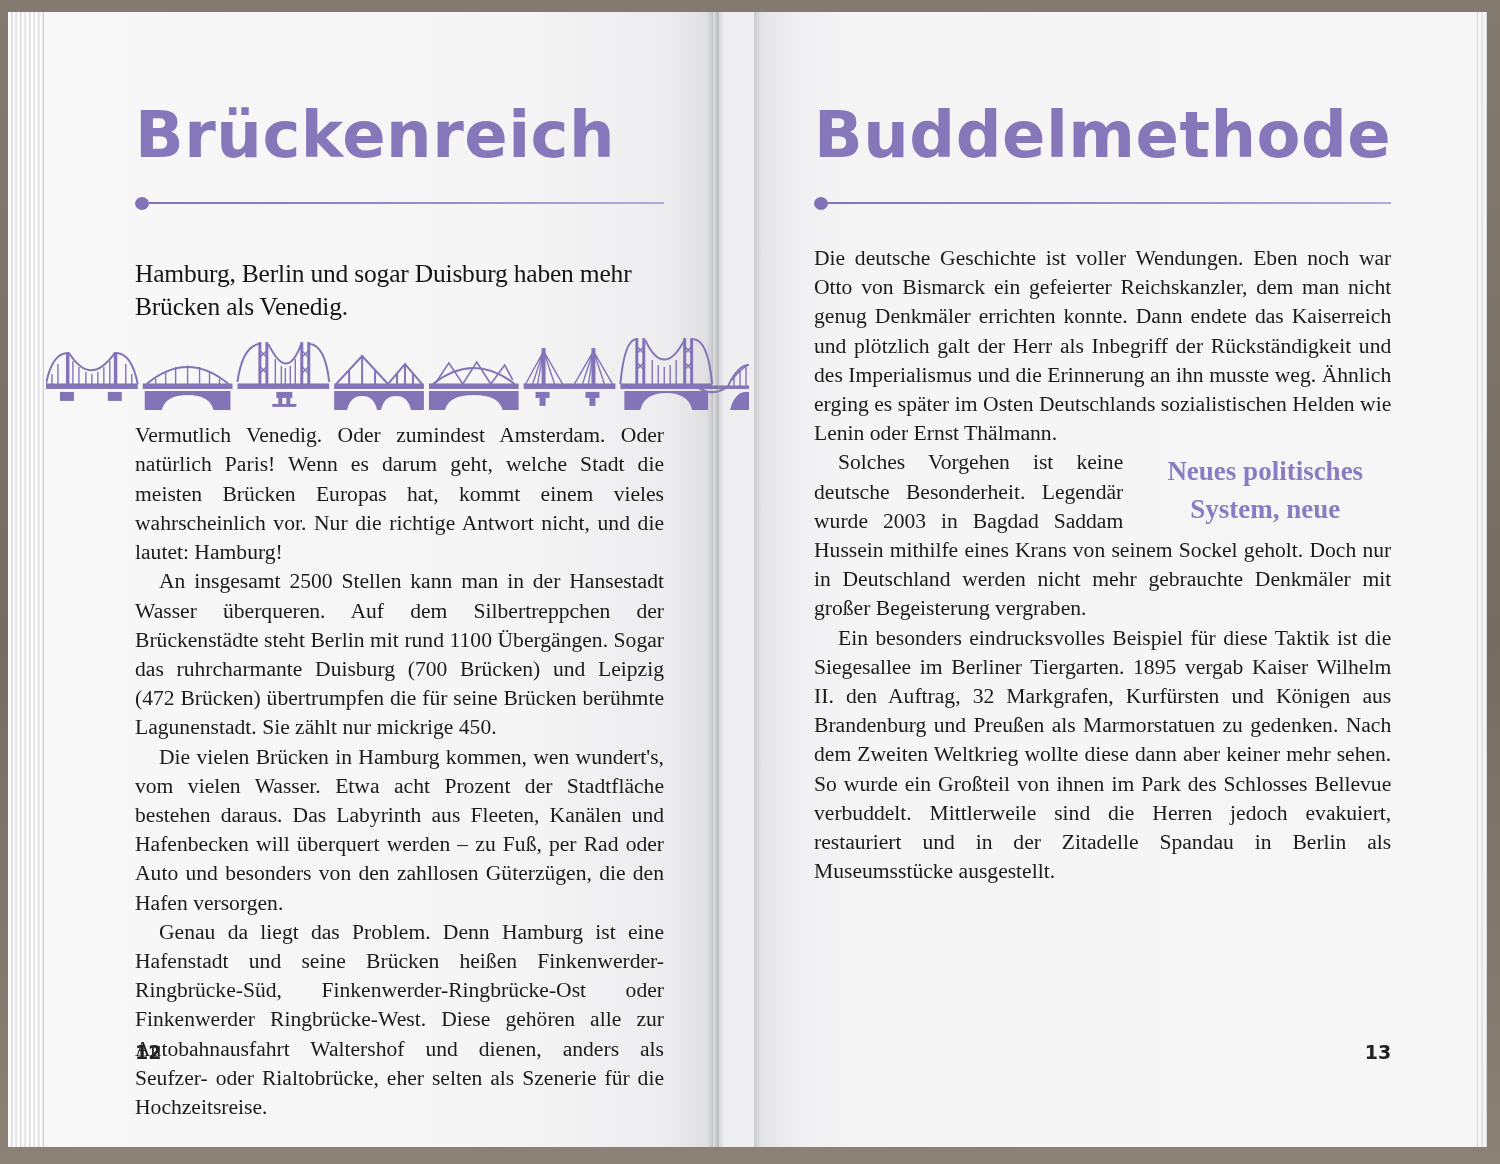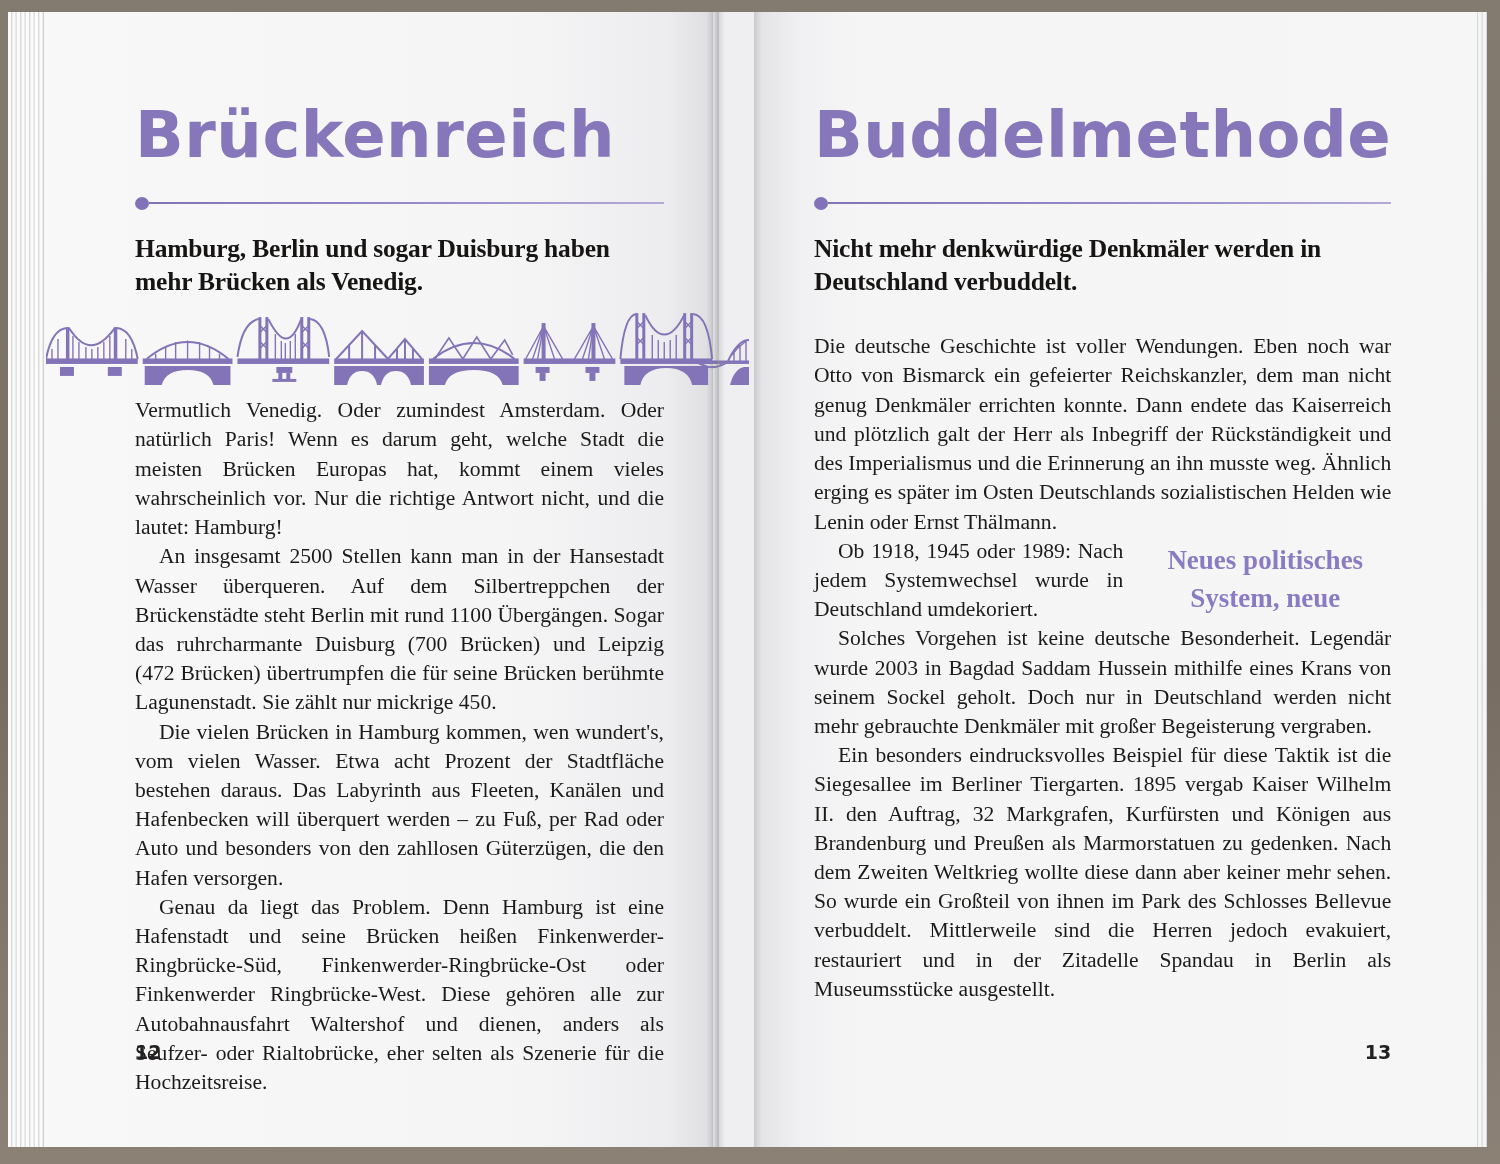--- a/index.html
+++ b/index.html
@@ -45,23 +45,23 @@
     font-weight:600;
     font-size:64px;
     letter-spacing:0.5px;
     color:#8677bb;
   }
   .title-rule { display:flex; align-items:center; margin-top:24px; height:14px; }
   .title-rule .dot { width:14px; height:13px; border-radius:50%; background:#8273b8; flex:0 0 auto; }
   .title-rule .line { flex:1; height:2px; background:linear-gradient(90deg,#8273b8 0%,#9b8ec9 60%,#b4a9d8 100%); }
 
   .lede {
-    margin-top:22px;
+    margin-top:47px;
     font-size:25.5px;
-    font-weight:bold;
+    font-weight:normal;
     line-height:1.3;
     color:#171513;
     letter-spacing:-0.2px;
   }
 
   .bridge-frieze { display:block; margin:12px -47px 10px -89px; height:76px; width:703px; }
 
   .bodytext { font-size:21.6px; line-height:29.2px; color:#1d1b19; text-align:justify; }
   .bodytext p { text-align:justify; }
   .bodytext p.indent { text-indent:24px; }
@@ -200,29 +200,27 @@
       </div>
 
       <div class="spread-wrap">
 
         <div class="page right">
           <h1 class="chapter-title">Buddelmethode</h1>
           <div class="title-rule">
             <div class="dot"></div>
             <div class="line"></div>
           </div>
-          <p class="lede">Nicht mehr denkwürdige Denkmäler werden in Deutschland verbuddelt.</p>
 
           <div class="bodytext" style="margin-top:34px;">
             <p>Die deutsche Geschichte ist voller Wendungen. Eben noch war Otto von Bismarck ein gefeierter Reichskanzler, dem man nicht genug Denkmäler errichten konnte. Dann endete das Kaiserreich und plötzlich galt der Herr als Inbegriff der Rückständigkeit und des Imperialismus und die Erinnerung an ihn musste weg. Ähnlich erging es später im Osten Deutschlands sozialistischen Helden wie Lenin oder Ernst Thälmann.</p>
             <div class="pullquote">
               <span>Neues politisches</span>
               <span>System, neue</span>
             </div>
-            <p class="indent">Ob 1918, 1945 oder 1989: Nach jedem Systemwechsel wurde in Deutschland umdekoriert.</p>
             <p class="indent">Solches Vorgehen ist keine deutsche Besonderheit. Legendär wurde 2003 in Bagdad Saddam Hussein mithilfe eines Krans von seinem Sockel geholt. Doch nur in Deutschland werden nicht mehr gebrauchte Denkmäler mit großer Begeisterung vergraben.</p>
             <p class="indent">Ein besonders eindrucksvolles Beispiel für diese Taktik ist die Siegesallee im Berliner Tiergarten. 1895 vergab Kaiser Wilhelm II. den Auftrag, 32 Markgrafen, Kurfürsten und Königen aus Brandenburg und Preußen als Marmorstatuen zu gedenken. Nach dem Zweiten Weltkrieg wollte diese dann aber keiner mehr sehen. So wurde ein Großteil von ihnen im Park des Schlosses Bellevue verbuddelt. Mittlerweile sind die Herren jedoch evakuiert, restauriert und in der Zitadelle Spandau in Berlin als Museumsstücke ausgestellt.</p>
           </div>
 
           <div class="page-number">13</div>
         </div>
       </div>
     </div>
 
     <div class="gutter" style="left:703px;"></div>

